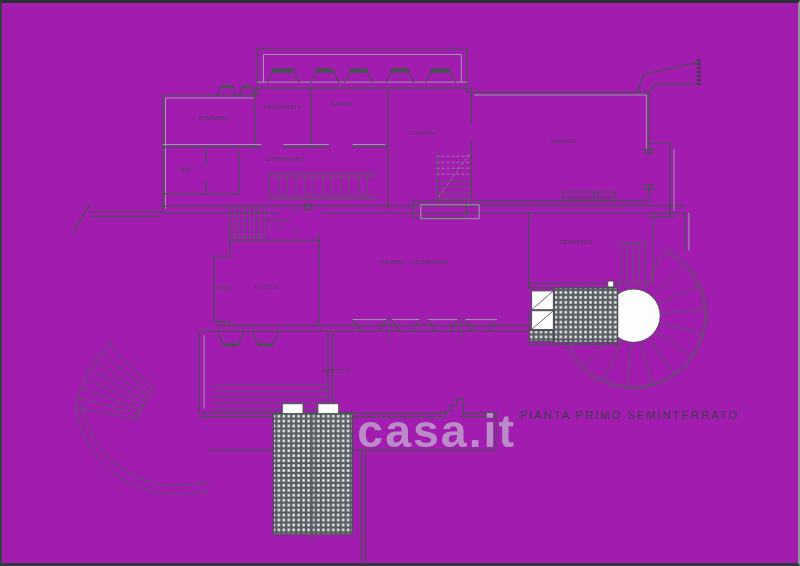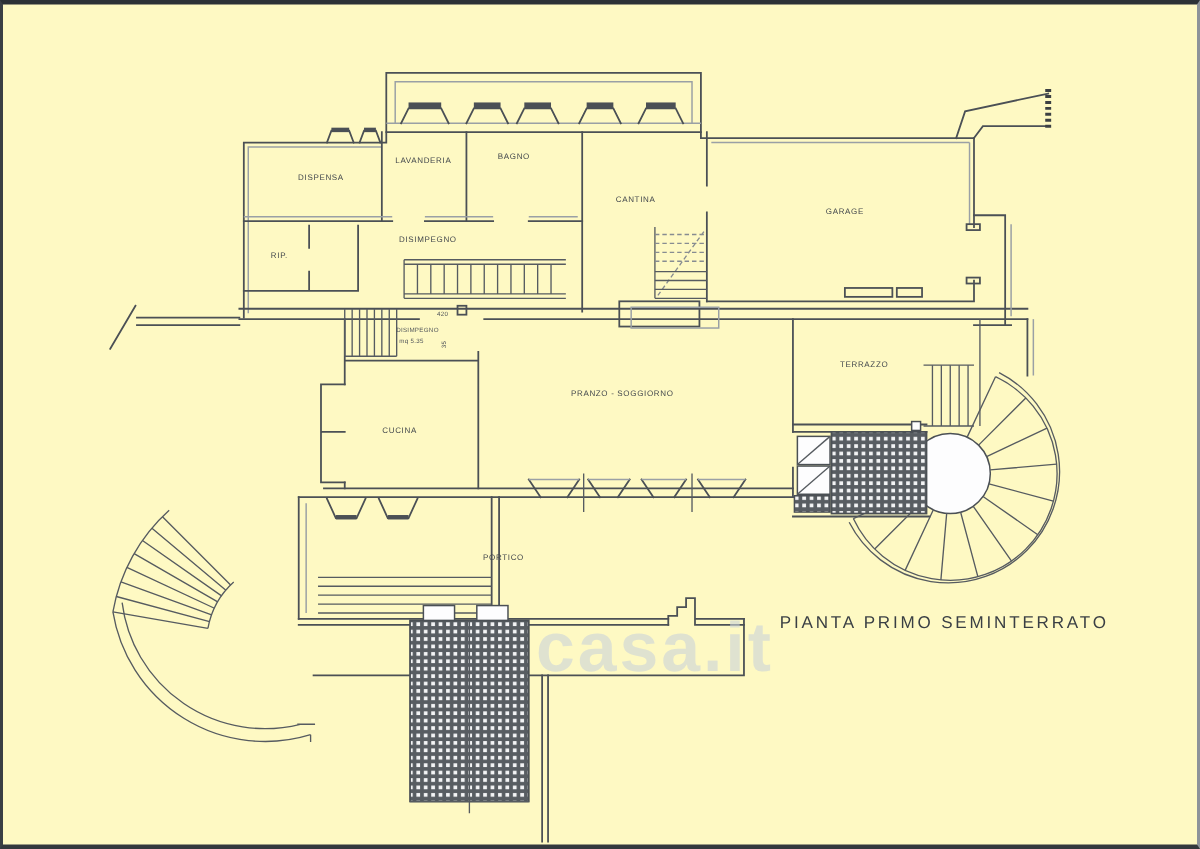--- a/index.html
+++ b/index.html
@@ -1,18 +1,18 @@
 <!DOCTYPE html>
 <html><head>
 <meta charset="utf-8">
 <style>
   html,body{margin:0;padding:0;background:#e8eaec;}
   #sheet{
     position:relative;width:800px;height:566px;box-sizing:border-box;
-    background:#fef9c3;
+    background:#a21caf;
     border-top:3px solid #2c3136;border-bottom:3px solid #33383d;
     border-left:2px solid #3a3f44;border-right:2px solid #8d939a;
     overflow:hidden;
     font-family:"Liberation Sans", sans-serif;
   }
   svg{position:absolute;left:0;top:0;width:100%;height:100%;}
   .lbl{fill:#43484d;font-family:"Liberation Sans",sans-serif;font-size:5.4px;letter-spacing:.45px;}
   .lbl-sm{fill:#50555a;font-family:"Liberation Sans",sans-serif;font-size:4.2px;letter-spacing:.2px;}
   .title{fill:#3a3f44;font-family:"Liberation Sans",sans-serif;font-size:11.5px;letter-spacing:1.9px;}
   .wm{fill:#ccd4da;opacity:.6;font-family:"Liberation Sans",sans-serif;font-weight:bold;font-size:47px;letter-spacing:2px;}

